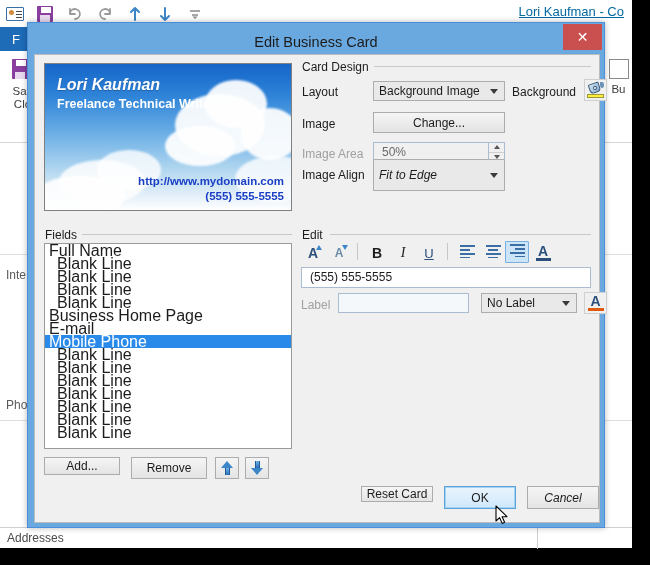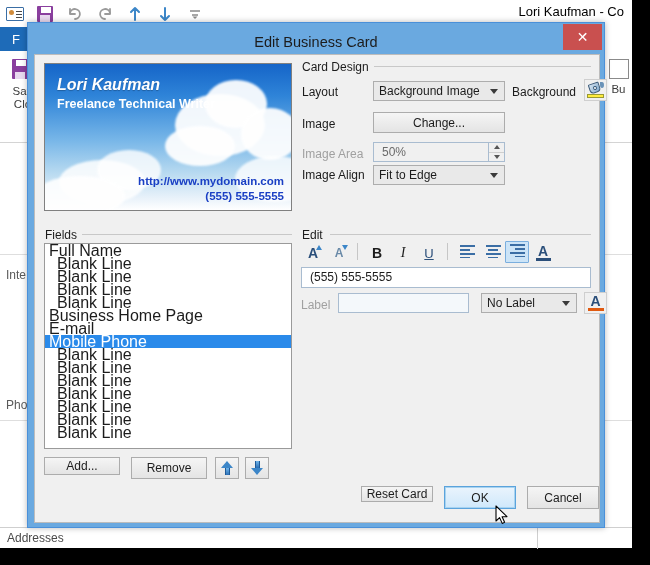--- a/index.html
+++ b/index.html
@@ -42,22 +42,22 @@
     width: 16px; height: 16px; background: #8a3f9e; position: relative; border-radius: 1px;
   }
   .floppy:before {
     content:""; position:absolute; left:3px; top:0; width:10px; height:6px; background:#fff;
     border: 1px solid #8a3f9e;
   }
   .floppy:after {
     content:""; position:absolute; left:3px; bottom:0; width:10px; height:7px; background:#e8d9ef;
   }
   .title-right {
-    position: absolute; right: 8px; top: 4px; color: #000000; font-size: 13px;
-    white-space: nowrap; overflow: hidden;
+    position: absolute; right: 8px; top: 4px; color: #0369a1; font-size: 13px;
+    white-space: nowrap; overflow: hidden; text-decoration: underline;
   }
   .ribbon-tabs {
     position: absolute; left: 0; top: 27px; width: 632px; height: 24px; background: #fff;
   }
   .tab-file {
     position: absolute; left: 0; top: 0; width: 46px; height: 24px;
     background: #1e6bb8; color: #fff; font-size: 13px;
     display: flex; align-items: center; padding-left: 12px;
   }
   .ribbon-body {
@@ -395,21 +395,21 @@
       <div class="spinner" style="left:454px;top:87px;height:20px;">
         <div>
             <span class="sp-up"></span>
           </div>
         <div>
             <span class="sp-dn"></span>
           </div>
       </div>
 
       <div class="lbl" style="left:267px;top:113px;">Image Align</div>
-      <div class="fakeselect" style="left:338px;top:110px;width:132px;height:20px;">
+      <div class="fakeselect" style="left:338px;top:104px;width:132px;height:32px;font-style:italic;">
         <span>Fit to Edge</span>
         <span class="chev"></span>
       </div>
 
       <div class="grp-title" style="left:10px;top:173px;">Fields</div>
       <div class="grp-line" style="left:46px;top:179px;width:211px;"></div>
       <div class="listbox" style="top:188px;" id="fields-list">
           <div class="li">Full Name</div>
           <div class="li indent">Blank Line</div>
           <div class="li indent">Blank Line</div>
@@ -495,21 +495,21 @@
         <span>No Label</span>
         <span class="chev"></span>
       </div>
       <div class="iconbtn" style="left:549px;top:237px;display:flex;flex-direction:column;align-items:center;justify-content:center;">
         <span class="fc-a">A</span>
         <span class="fc-bar orange" style="width:16px;"></span>
       </div>
 
       <div class="btn" style="left:326px;top:431px;width:72px;height:16px;">Reset Card</div>
       <div class="btn hover" style="left:409px;top:431px;width:72px;height:23px;">OK</div>
-      <div class="btn" style="left:492px;top:431px;width:72px;height:23px;">Cancel</div>
+      <div class="btn" style="left:492px;top:431px;width:72px;height:23px;font-style:italic;">Cancel</div>
     </div>
   </div>
 
   <svg class="cursor-arrow" viewBox="0 0 14 20">
     <path d="M1 1 L1 16 L4.6 12.6 L7.2 18.4 L9.6 17.3 L7.1 11.8 L12 11.6 Z" fill="#ffffff" stroke="#000000" stroke-width="1.1" stroke-linejoin="round"></path>
   </svg>
 
 </div>
 
 </body></html>

